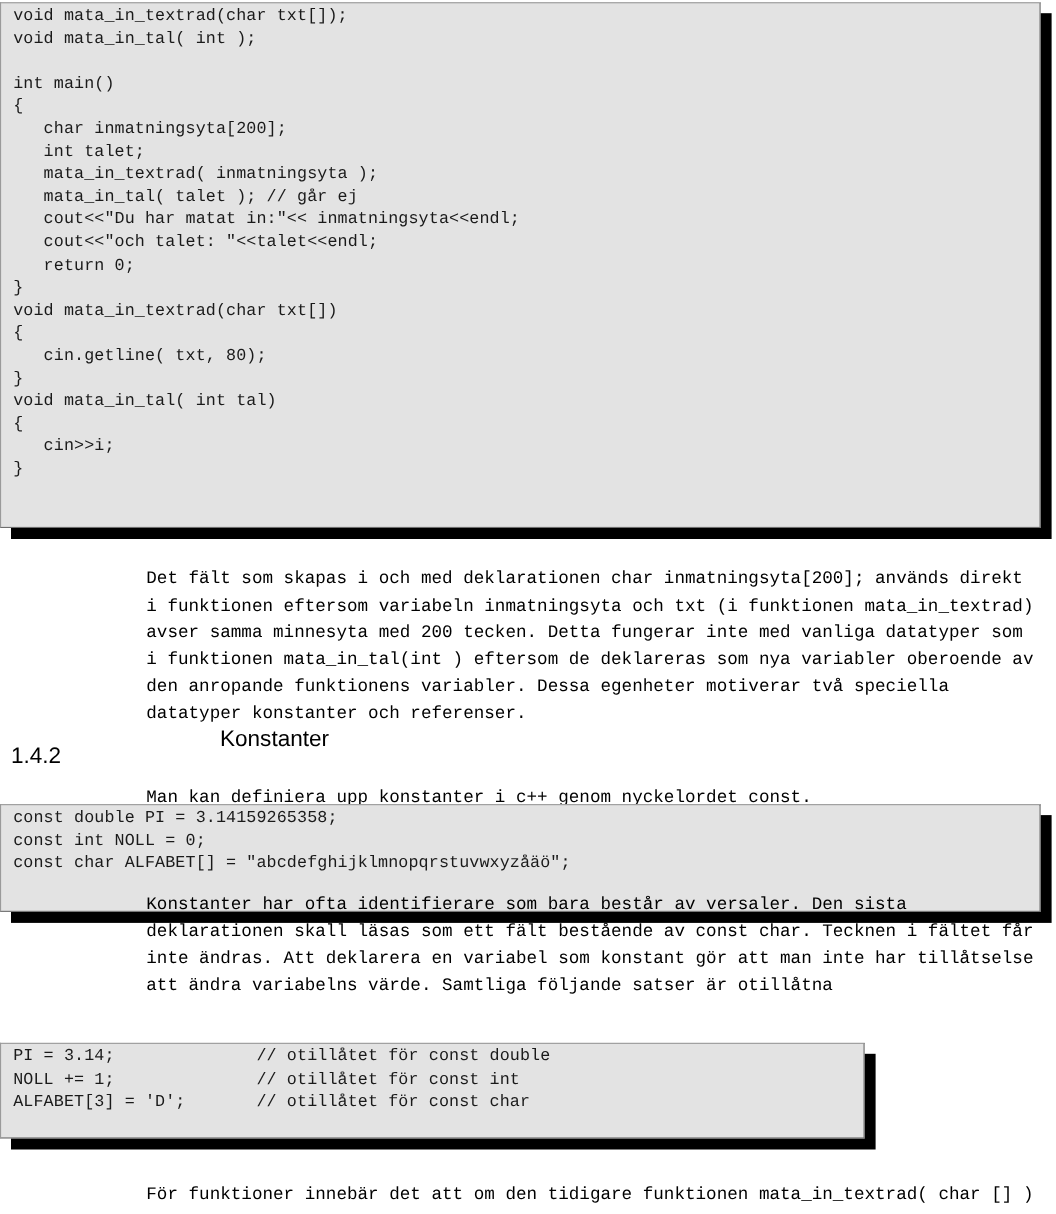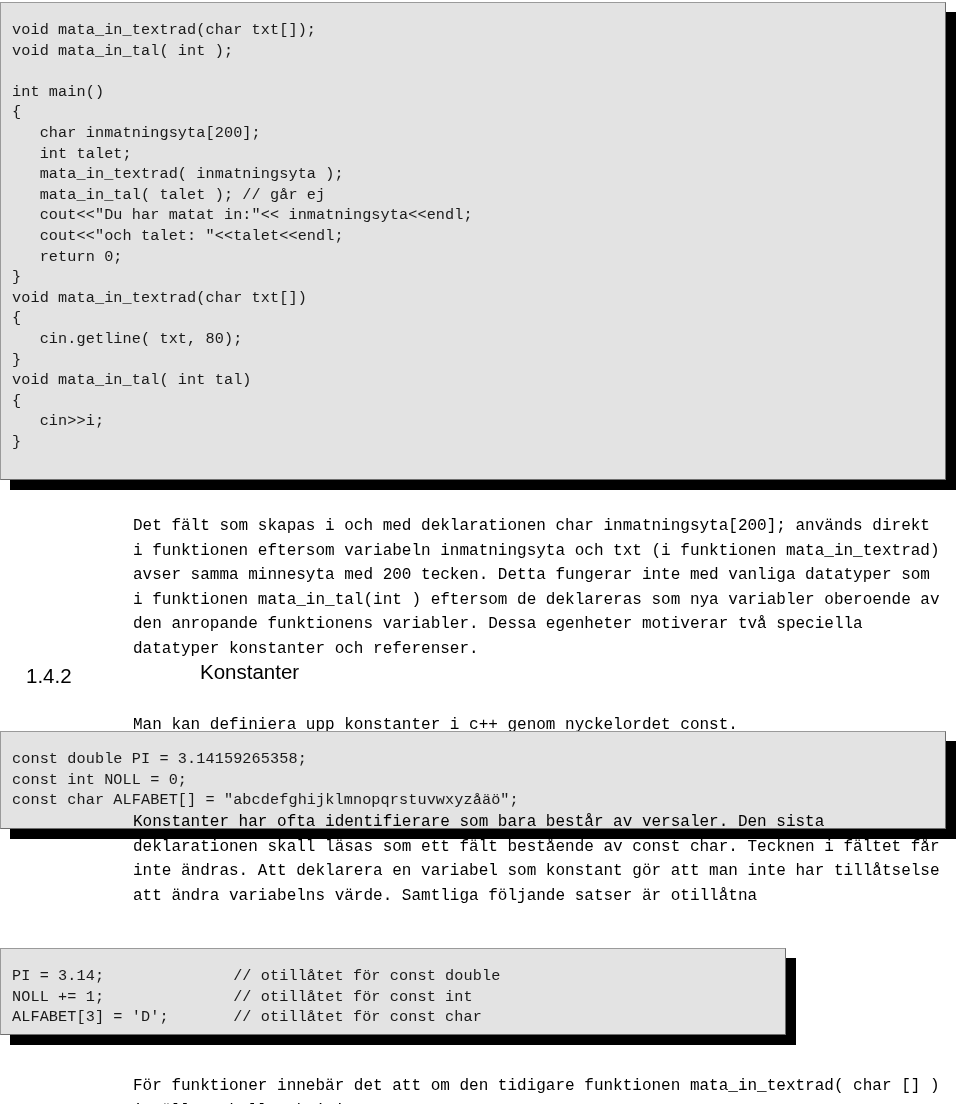--- a/index.html
+++ b/index.html
@@ -37,21 +37,21 @@
     bottom: 10px;
     background: #e3e3e3;
     border: 1px solid #9a9a9a;
     border-right-color: #6e6e6e;
     border-bottom-color: #6e6e6e;
     box-sizing: border-box;
     overflow: hidden;
   }
   .code-pre {
     margin: 0;
-    padding: 17px 0 0 11px;
+    padding: 1px 0 0 11px;
     font-family: "Liberation Mono", "DejaVu Sans Mono", monospace;
     font-size: 15.2px;
     line-height: 20.6px;
     color: #1a1a1a;
     white-space: pre;
     letter-spacing: 0.1px;
   }
 
   
   .para {
@@ -67,22 +67,21 @@
   .heading {
     position: absolute;
     font-family: "Liberation Sans", "DejaVu Sans", sans-serif;
     font-size: 20.5px;
     color: #000000;
     white-space: nowrap;
   }
   .heading .num {
     position: absolute;
     left: 0;
-    top: 4px;
-    margin-left: 16px;
+    top: 16px;
   }
   .heading .ttl {
     position: absolute;
     left: 190px;
     top: 0;
   }
 </style>
 </head>
 <body>
 

